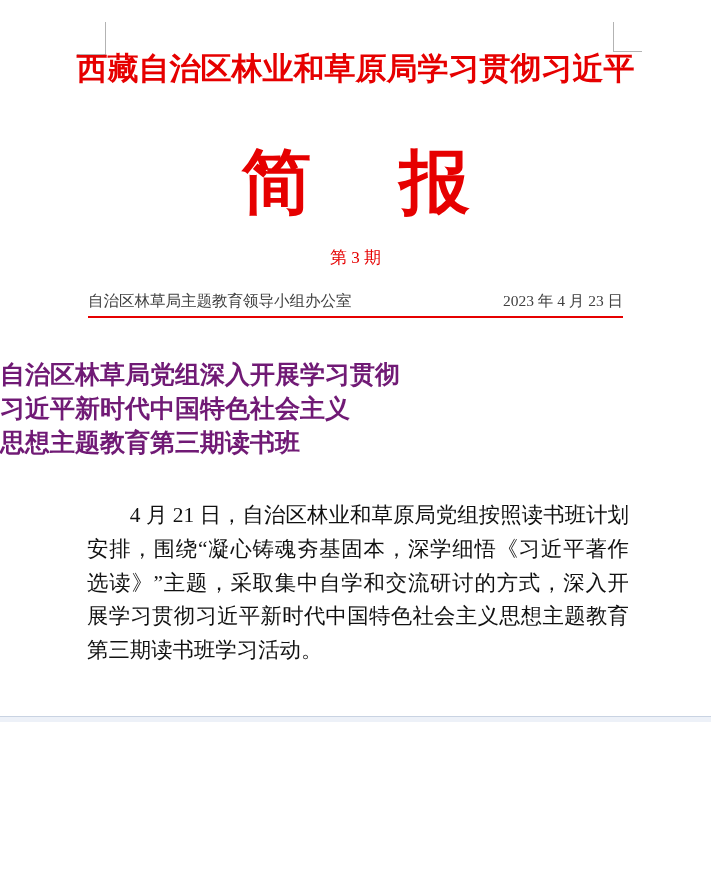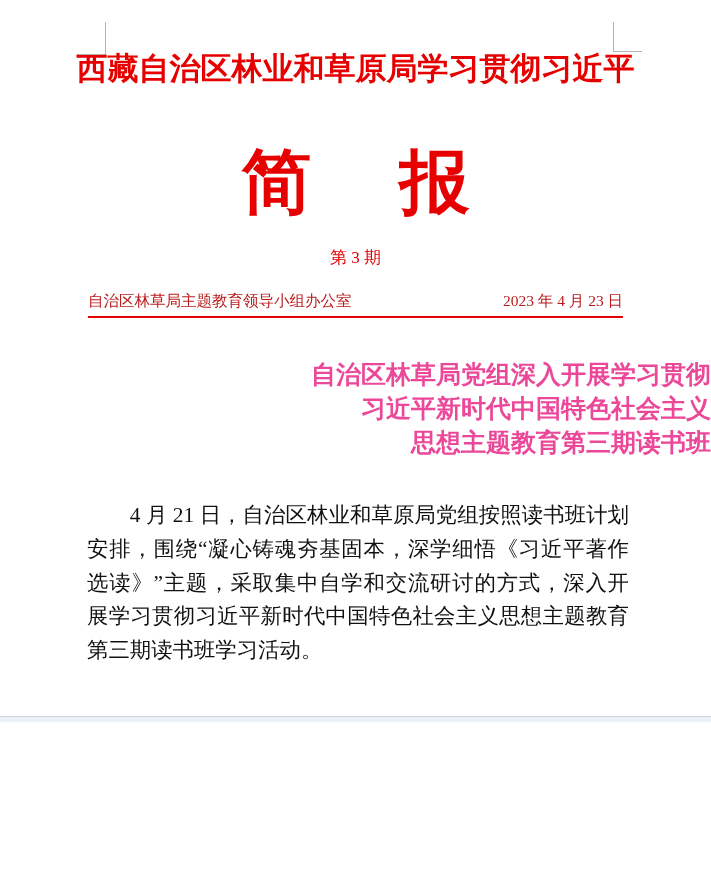--- a/index.html
+++ b/index.html
@@ -38,31 +38,31 @@
   }
   .issue-no {
     position: absolute; top: 246px; left: 0; right: 0;
     text-align: center;
     color: #e60000;
     font-size: 17px;
   }
   .meta-row {
     position: absolute; top: 291px; left: 88px; width: 535px;
     display: flex; justify-content: space-between; align-items: flex-end;
-    color: #b91c1c;
+    color: #404040;
     font-size: 15.5px;
   }
   .red-rule {
     position: absolute; top: 316px; left: 88px; width: 535px; height: 2px;
     background: #e60000;
   }
   .article-title {
     position: absolute; top: 358px; left: 0; right: 0;
-    text-align: right;
-    color: #ec4899;
+    text-align: left;
+    color: #701a75;
     font-weight: bold;
     font-size: 25px;
     line-height: 34px;
   }
   .body-text {
     position: absolute; top: 488px; left: 76px; width: 564px;
     color: #111111;
     font-size: 21.4px;
     line-height: 33.8px;
     text-align: justify;

